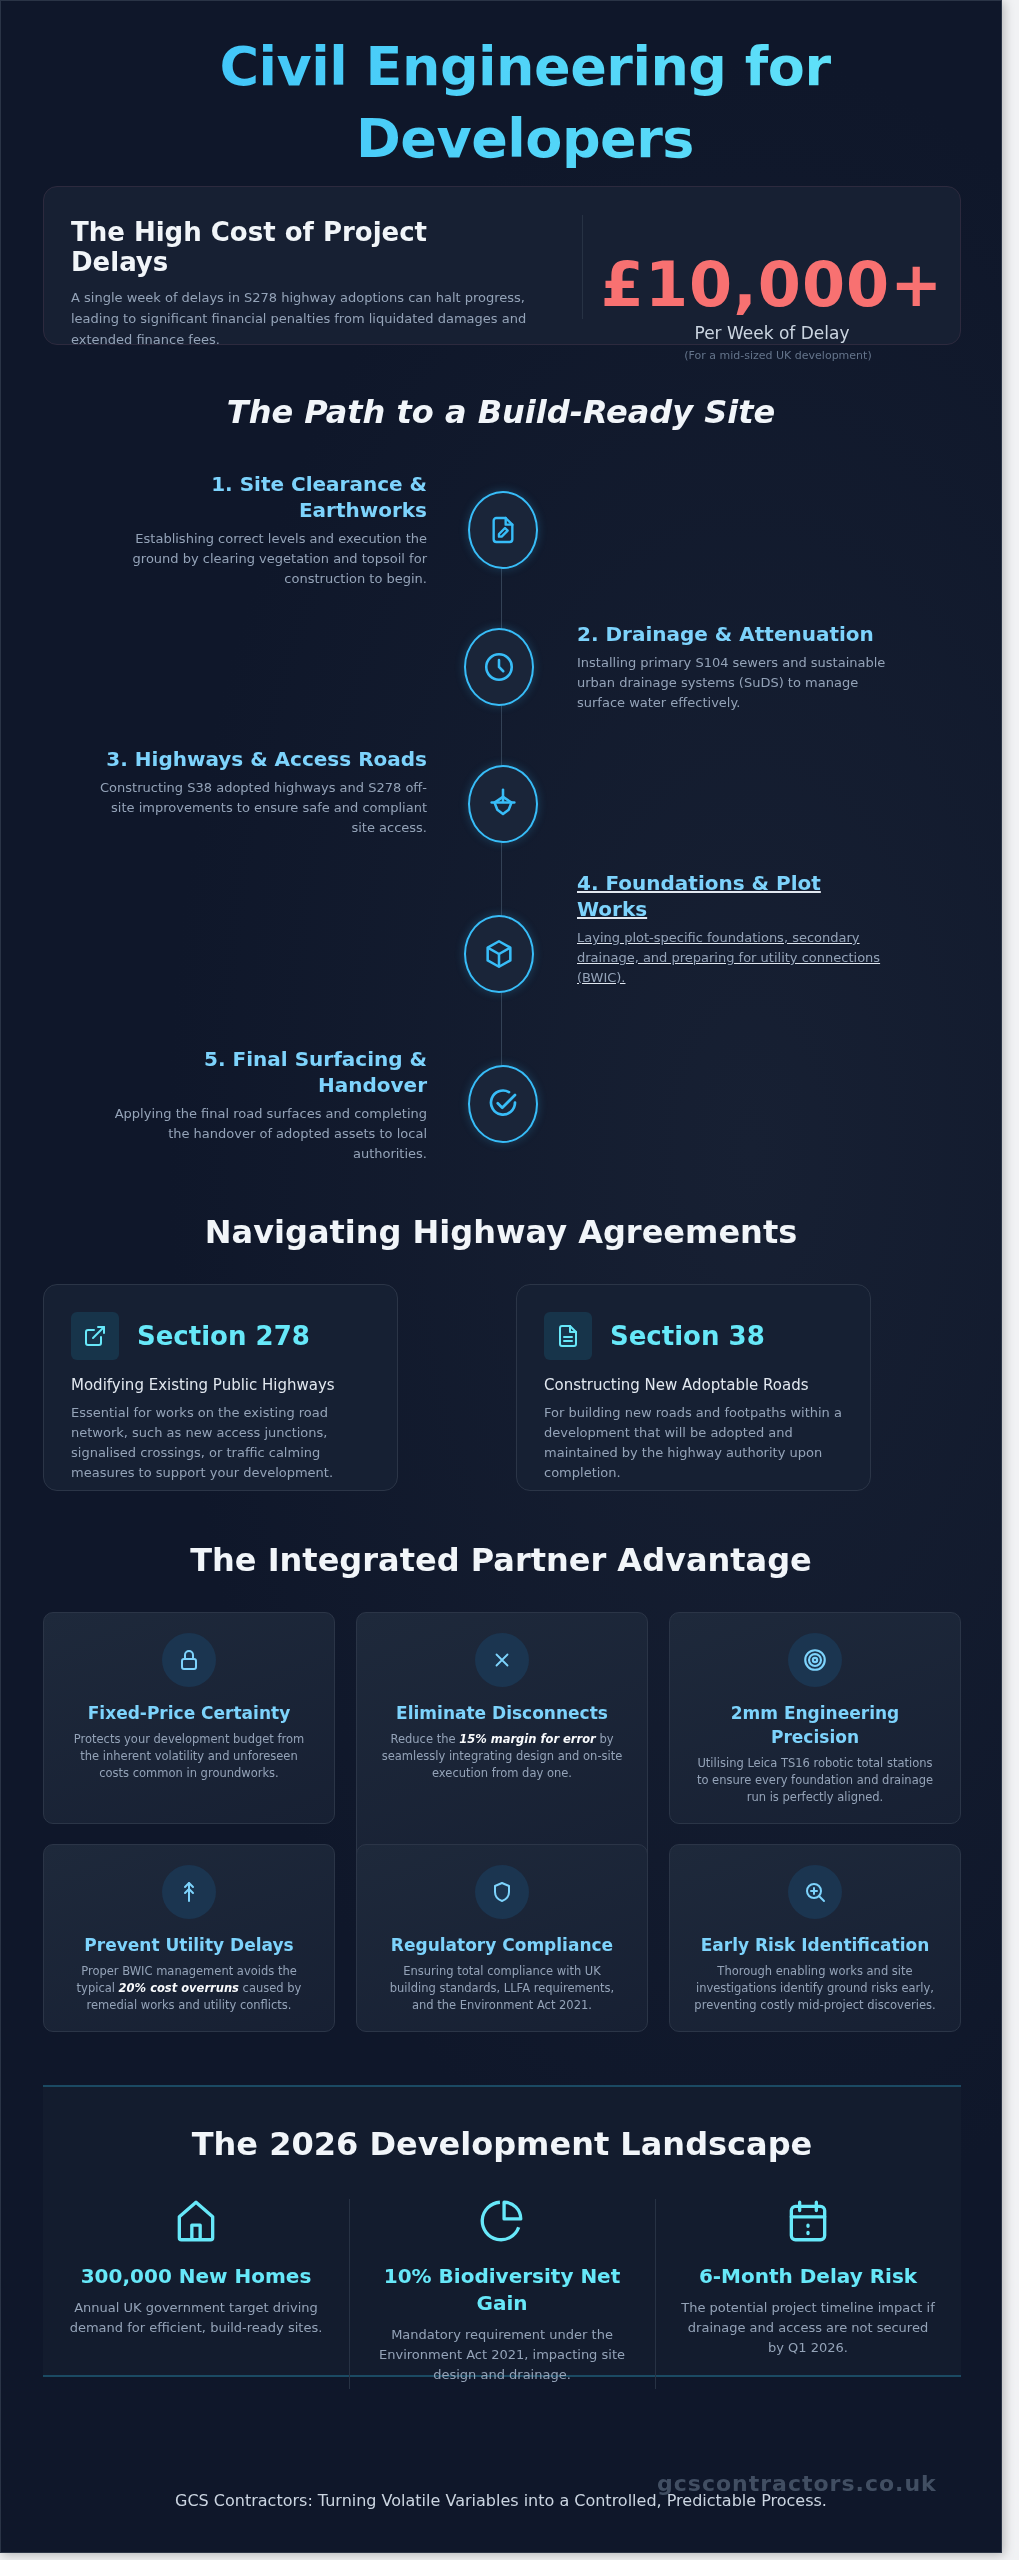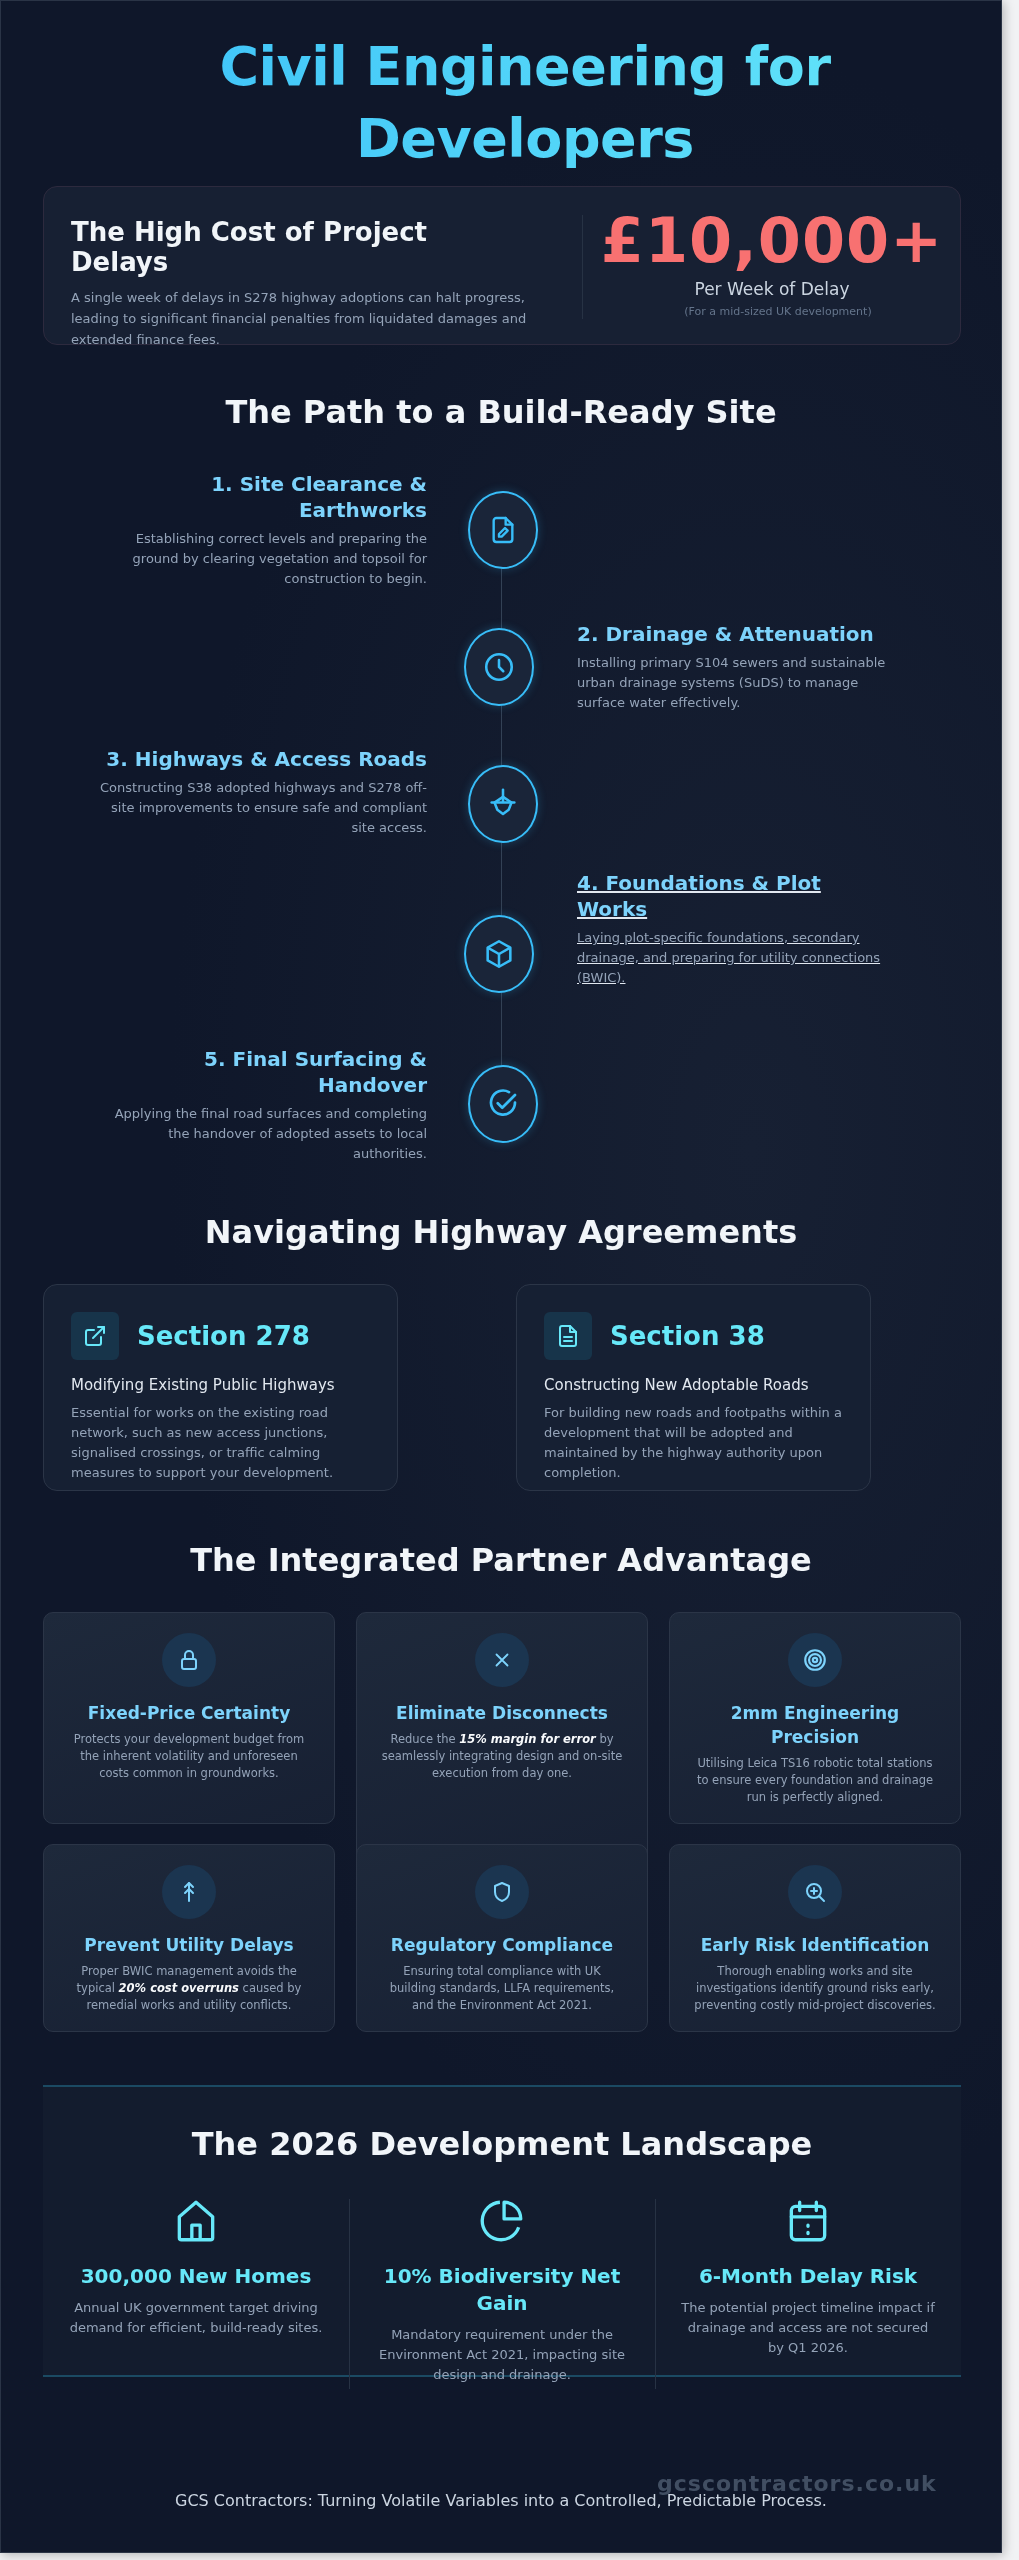--- a/index.html
+++ b/index.html
@@ -24,21 +24,21 @@
 
   .cost-card {
     position: absolute; left: 42px; top: 185px; width: 918px; height: 159px;
     border: 1px solid #2d2a3e; border-radius: 14px; background: #172033;
   }
   .cost-left { position: absolute; left: 27px; top: 30px; width: 460px; }
   .cost-left h2 { font-size: 26px; color: #f1f5f9; font-weight: bold; }
   .cost-left p { font-size: 13px; color: #94a3b8; line-height: 21px; margin-top: 10px; }
   .cost-divider { position: absolute; left: 538px; top: 28px; width: 1px; height: 104px; background: #273244; }
   .cost-right { position: absolute; left: 540px; right: 0; top: 18px; text-align: center; }
-  .cost-right .big { font-size: 62px; font-weight: bold; color: #f87171; line-height: 72px; letter-spacing: 1px; }
+  .cost-right .big { font-size: 62px; font-weight: bold; color: #f87171; line-height: 72px; letter-spacing: 1px; margin-top: 44px; }
   .cost-right .per { font-size: 17px; color: #cbd5e1; margin-top: 2px; }
   .cost-right .note { font-size: 11px; color: #64748b; margin-top: 6px; padding-left: 12px; }
 
   .section-title { position: absolute; left: 0; right: 0; text-align: center; font-size: 32px; font-weight: bold; color: #f1f5f9; }
 
   .timeline-line { position: absolute; left: 500px; top: 525px; width: 1px; height: 600px; background: #334155; }
   .tl-node {
     position: absolute; width: 70px; height: 78px; border-radius: 50%;
     border: 2px solid #38bdf8; background: #1a2539;
     display: flex; align-items: center; justify-content: center;
@@ -98,27 +98,27 @@
       <p>A single week of delays in S278 highway adoptions can halt progress, leading to significant financial penalties from liquidated damages and extended finance fees.</p>
     </div>
     <div class="cost-divider"></div>
     <div class="cost-right">
       <div class="big">£10,000+</div>
       <div class="per">Per Week of Delay</div>
       <div class="note">(For a mid-sized UK development)</div>
     </div>
   </div>
 
-  <div class="section-title" style="top:392px;">The Path to a Build-Ready Site</div>
+  <div class="section-title" style="top:392px;font-style:italic;">The Path to a Build-Ready Site</div>
 
   <div class="timeline-line"></div>
 
   <div class="tl-text left" style="left:96px; top:470px;">
     <h3>1. Site Clearance &amp; Earthworks</h3>
-    <p>Establishing correct levels and preparing the ground by clearing vegetation and topsoil for construction to begin.</p>
+    <p>Establishing correct levels and execution the ground by clearing vegetation and topsoil for construction to begin.</p>
   </div>
   <div class="tl-node" style="left:467px; top:490px;">
     <svg width="32" height="32" viewBox="0 0 24 24" fill="none" stroke="#38bdf8" stroke-width="1.8" stroke-linecap="round" stroke-linejoin="round">
         <path d="M14 3H7a2 2 0 0 0-2 2v14a2 2 0 0 0 2 2h10a2 2 0 0 0 2-2V8z"></path>
         <path d="M14 3v5h5"></path>
         <path d="M13.5 10.5l2 2-4.5 4.5H9v-2z"></path>
       </svg>
   </div>
 
   <div class="tl-node" style="left:463px; top:627px;">

